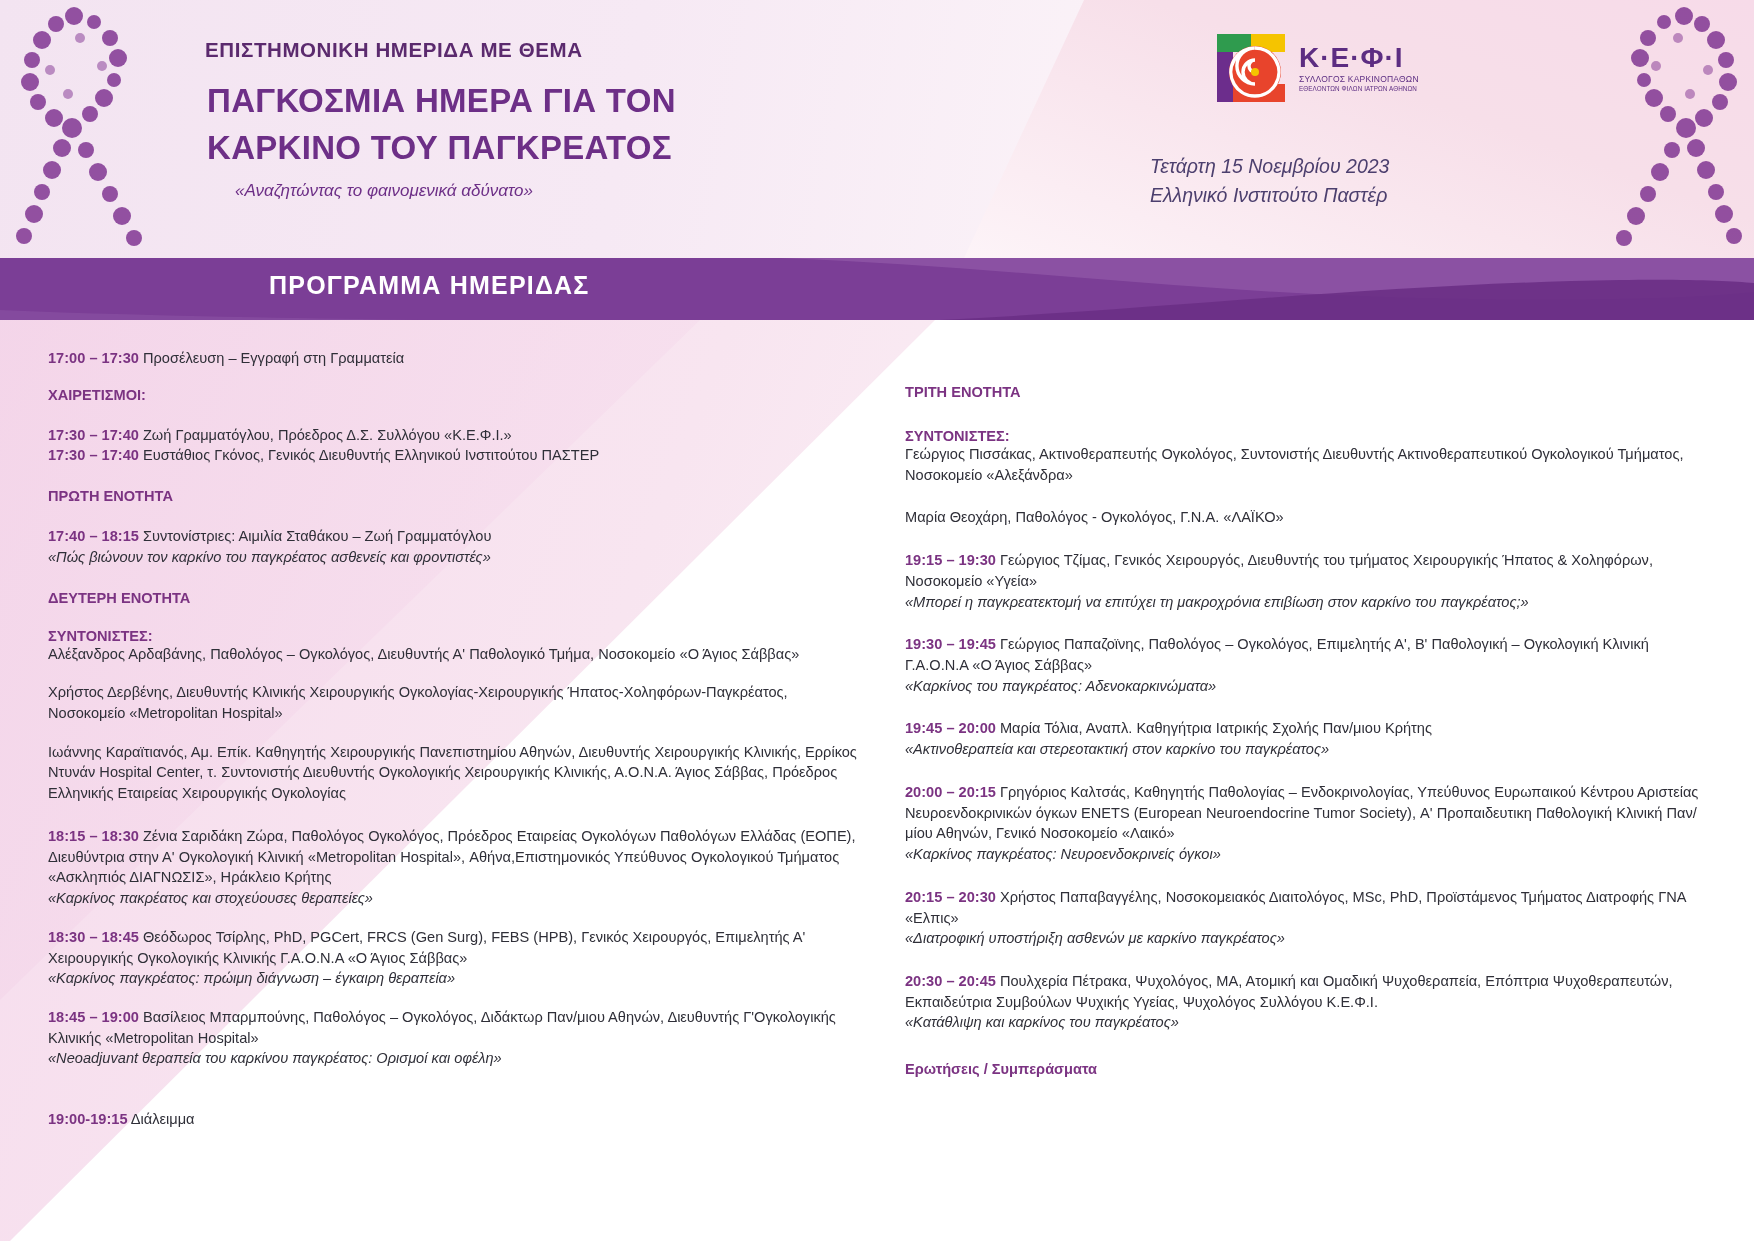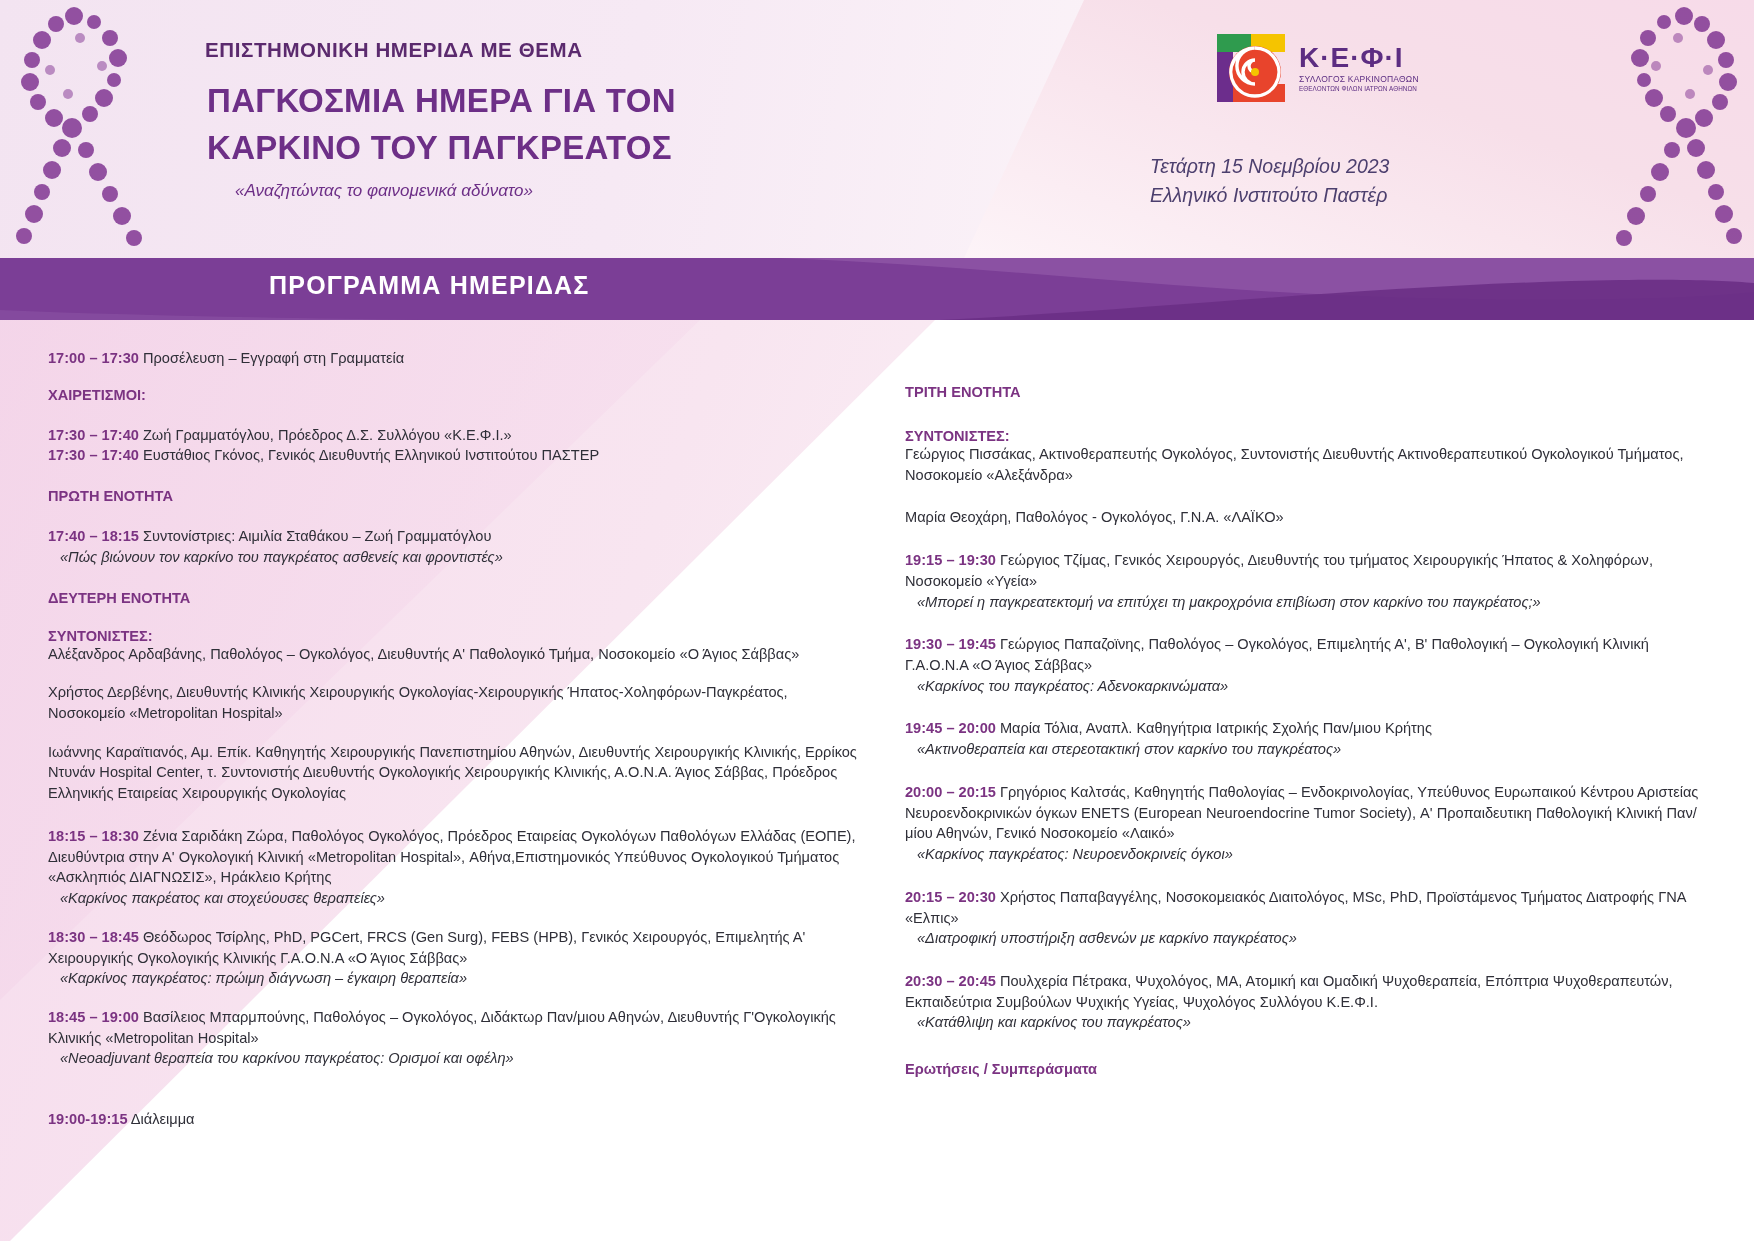--- a/index.html
+++ b/index.html
@@ -173,21 +173,21 @@
   .col { width: 830px; }
   .col-right { padding-top: 36px; }
 
   .line { line-height: 1.42; margin: 0; }
   .time { font-weight: bold; color: #7b3382; }
   .sec-head {
     font-weight: bold;
     color: #7b3382;
     margin: 0;
   }
-  .ital { font-style: italic; margin-left: 12px; }
+  .ital { font-style: italic; }
   .sp-18 { height: 18px; }
   .sp-22 { height: 22px; }
   .sp-28 { height: 28px; }
   .sp-40 { height: 40px; }
 </style>
 </head>
 <body>
 
 <div class="header">
   <div class="header-bg-left"></div>

